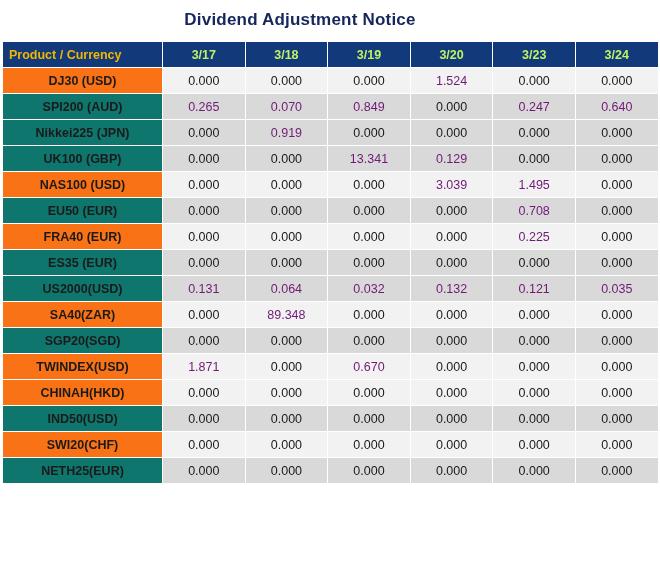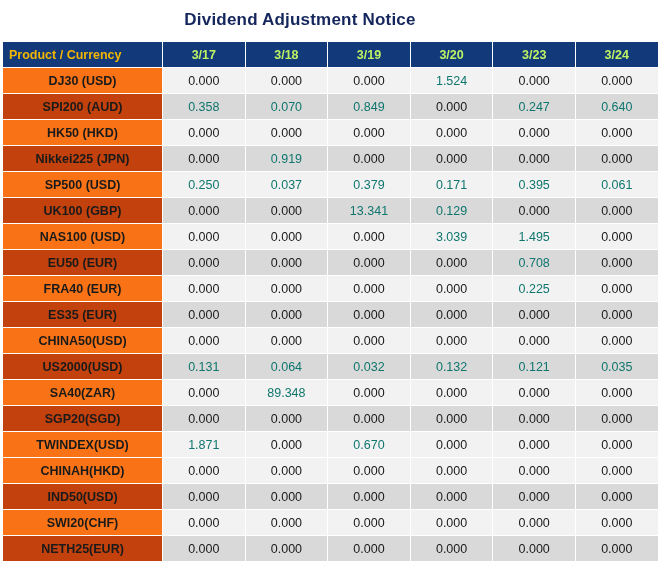--- a/index.html
+++ b/index.html
@@ -55,31 +55,31 @@
     margin-left: 20px;
   }
   col.label-col { width: 160px; }
   col.date-col { width: 82.6px; }
   tbody td.label {
     font-weight: bold;
     color: #1a1a1a;
     background: #f97316;
   }
   tbody tr.alt td.label {
-    background: #c2410c;
+    background: #0f766e;
   }
   tbody td.val {
     background: #f2f2f2;
     color: #1a1a1a;
   }
   tbody tr.alt td.val {
     background: #d9d9d9;
   }
   tbody td.val.hot {
-    color: #0f766e;
+    color: #701a75;
   }
 </style>
 </head>
 <body>
 
 <div class="notice">
 
   <div class="title-bar">Dividend Adjustment Notice</div>
 
   <table class="grid">
@@ -108,53 +108,35 @@
           <td class="label">DJ30 (USD)</td>
           <td class="val">0.000</td>
           <td class="val">0.000</td>
           <td class="val">0.000</td>
           <td class="val hot">1.524</td>
           <td class="val">0.000</td>
           <td class="val">0.000</td>
         </tr>
         <tr class="alt">
           <td class="label">SPI200 (AUD)</td>
-          <td class="val hot">0.358</td>
+          <td class="val hot">0.265</td>
           <td class="val hot">0.070</td>
           <td class="val hot">0.849</td>
           <td class="val">0.000</td>
           <td class="val hot">0.247</td>
           <td class="val hot">0.640</td>
         </tr>
-        <tr>
-          <td class="label">HK50 (HKD)</td>
-          <td class="val">0.000</td>
-          <td class="val">0.000</td>
-          <td class="val">0.000</td>
-          <td class="val">0.000</td>
-          <td class="val">0.000</td>
-          <td class="val">0.000</td>
-        </tr>
         <tr class="alt">
           <td class="label">Nikkei225 (JPN)</td>
           <td class="val">0.000</td>
           <td class="val hot">0.919</td>
           <td class="val">0.000</td>
           <td class="val">0.000</td>
           <td class="val">0.000</td>
           <td class="val">0.000</td>
-        </tr>
-        <tr>
-          <td class="label">SP500 (USD)</td>
-          <td class="val hot">0.250</td>
-          <td class="val hot">0.037</td>
-          <td class="val hot">0.379</td>
-          <td class="val hot">0.171</td>
-          <td class="val hot">0.395</td>
-          <td class="val hot">0.061</td>
         </tr>
         <tr class="alt">
           <td class="label">UK100 (GBP)</td>
           <td class="val">0.000</td>
           <td class="val">0.000</td>
           <td class="val hot">13.341</td>
           <td class="val hot">0.129</td>
           <td class="val">0.000</td>
           <td class="val">0.000</td>
         </tr>
@@ -180,29 +162,20 @@
           <td class="label">FRA40 (EUR)</td>
           <td class="val">0.000</td>
           <td class="val">0.000</td>
           <td class="val">0.000</td>
           <td class="val">0.000</td>
           <td class="val hot">0.225</td>
           <td class="val">0.000</td>
         </tr>
         <tr class="alt">
           <td class="label">ES35 (EUR)</td>
-          <td class="val">0.000</td>
-          <td class="val">0.000</td>
-          <td class="val">0.000</td>
-          <td class="val">0.000</td>
-          <td class="val">0.000</td>
-          <td class="val">0.000</td>
-        </tr>
-        <tr>
-          <td class="label">CHINA50(USD)</td>
           <td class="val">0.000</td>
           <td class="val">0.000</td>
           <td class="val">0.000</td>
           <td class="val">0.000</td>
           <td class="val">0.000</td>
           <td class="val">0.000</td>
         </tr>
         <tr class="alt">
           <td class="label">US2000(USD)</td>
           <td class="val hot">0.131</td>

